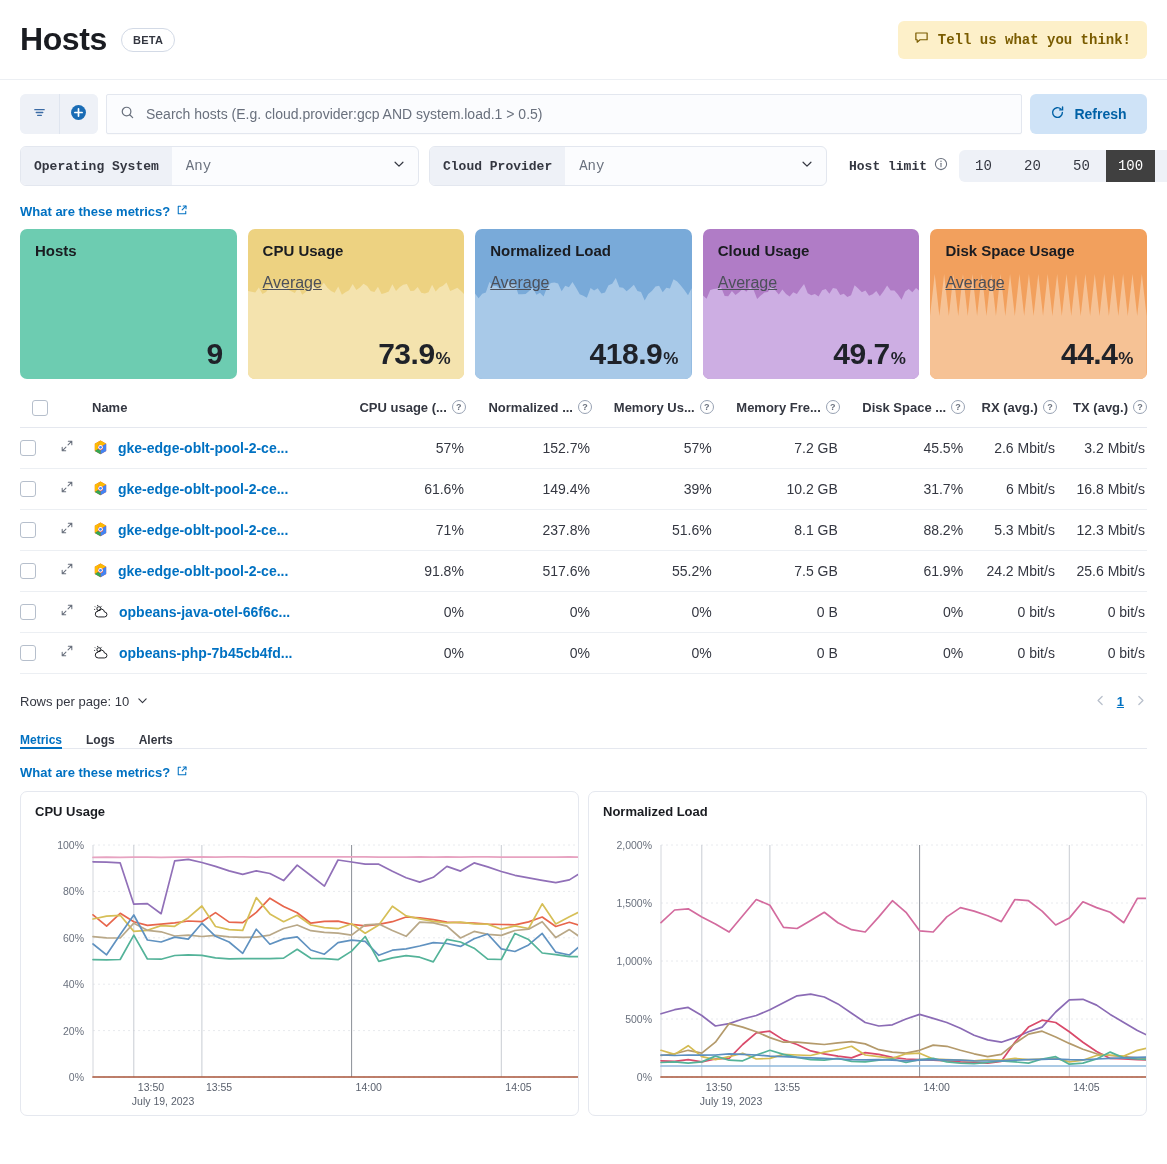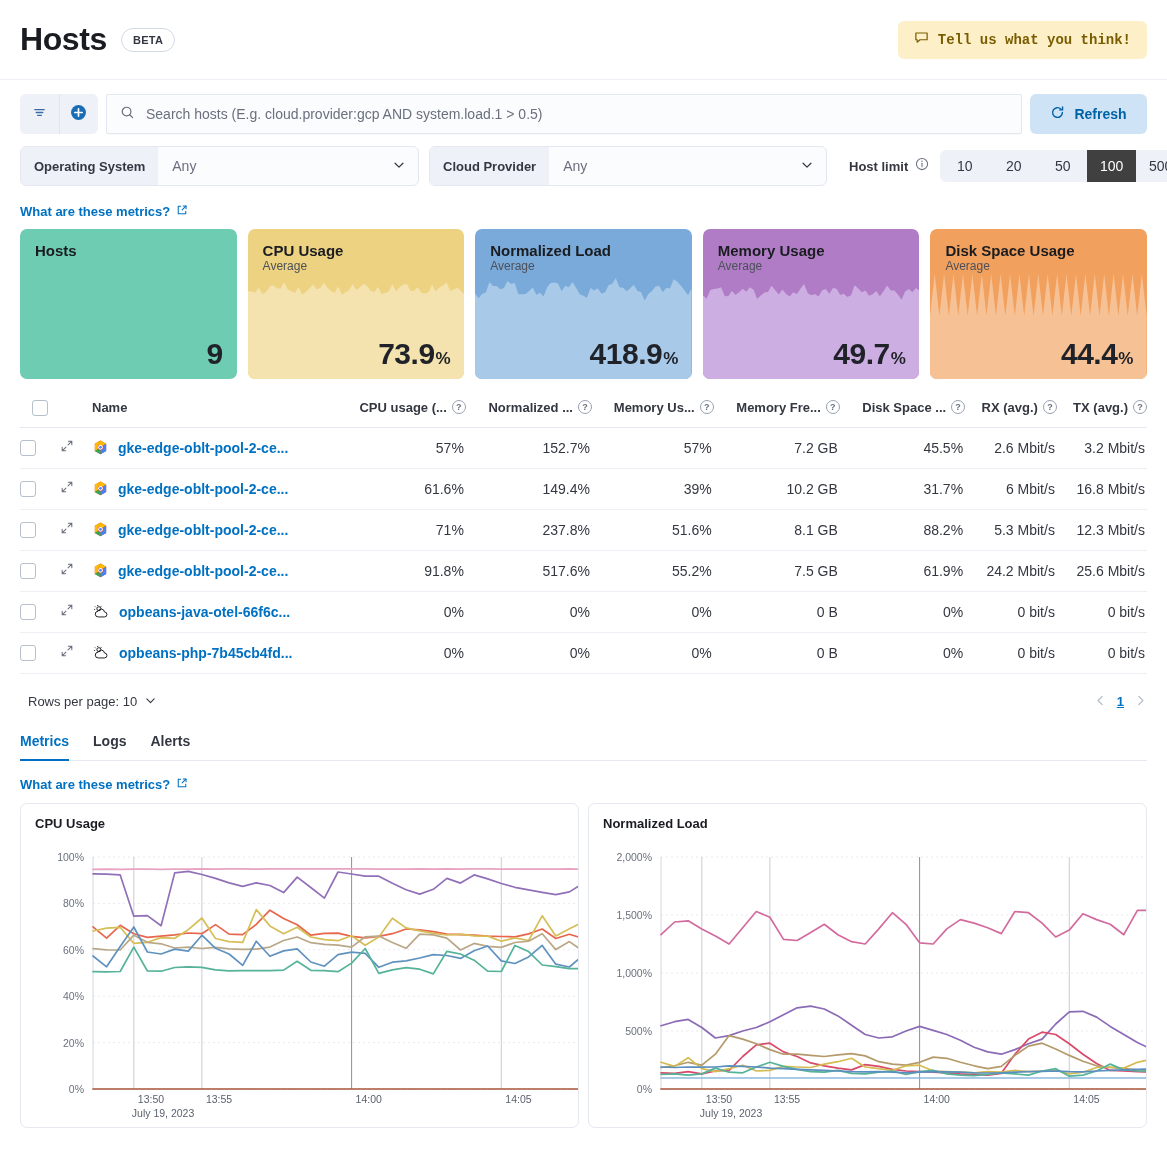--- a/index.html
+++ b/index.html
@@ -147,20 +147,21 @@
     cursor: pointer;
     font-family: Liberation Sans, sans-serif;
   }
 
   .toolbar-row2 {
     display: flex;
     align-items: center;
     gap: 10px;
     margin-top: 8px;
     height: 48px;
+    font-family: Liberation Mono, monospace;
   }
   .combo {
     display: flex;
     align-items: stretch;
     border-radius: 6px;
     overflow: hidden;
     height: 40px;
     background: #fbfcfe;
     border: 1px solid #e3e7ef;
   }
@@ -243,25 +244,26 @@
     padding: 13px 15px;
   }
   .kpi-title {
     font-size: 15px;
     font-weight: 700;
     color: #1a1c21;
     position: relative;
     z-index: 3;
   }
   .kpi-sub {
-    font-size: 12px;
+    font-size: 16px;
     color: #4c505a;
-    margin-top: 0;
+    margin-top: 15px;
     position: relative;
     z-index: 3;
+    text-decoration: underline;
   }
   .kpi-value {
     position: absolute;
     right: 14px;
     bottom: 8px;
     z-index: 3;
     font-size: 30px;
     font-weight: 700;
     color: #1f2229;
     letter-spacing: -0.5px;
@@ -338,44 +340,42 @@
     margin: 15px 20px 0 20px;
     height: 26px;
   }
   .rows-per-page {
     font-size: 13px;
     color: #343741;
     display: flex;
     align-items: center;
     gap: 7px;
     cursor: pointer;
-    margin-left: 8px;
   }
   .pages { display: flex; align-items: center; gap: 10px; }
   .pg-arrow { color: #b9c0cc; font-size: 15px; cursor: pointer; }
   .pg-num {
     color: #0071c2;
     font-size: 13px;
     font-weight: 700;
     text-decoration: underline;
     cursor: pointer;
   }
 
   
   .tabs {
     display: flex;
     gap: 24px;
     margin: 18px 20px 0 20px;
     border-bottom: 1px solid #e5e8ef;
   }
   .tab {
-    font-size: 14px;
+    font-size: 12px;
     font-weight: 700;
     color: #343741;
-    padding-bottom: 10px;
     cursor: pointer;
     border-bottom: 2px solid transparent;
     margin-bottom: -1px;
   }
   .tab.active { color: #0071c2; border-bottom-color: #0071c2; }
 
   .metrics-link2 {
     margin: 16px 20px 0 20px;
     font-size: 13px;
     font-weight: 700;
@@ -560,21 +560,21 @@
       <div class="kpi-sub">Average</div>
       <div class="kpi-value">
         <span>418.9</span>
         <span class="unit">%</span>
       </div>
     </div>
     <div class="kpi-card" style="background: rgb(176, 124, 198);">
       <svg class="kpi-spark" viewBox="0 0 224 150" preserveAspectRatio="none">
         <path d="M0.0,66.4 L3.7,69.7 L7.5,61.1 L11.2,60.1 L14.9,59.6 L18.7,58.2 L22.4,67.1 L26.1,67.2 L29.9,61.9 L33.6,66.0 L37.3,63.3 L41.1,59.8 L44.8,62.7 L48.5,58.3 L52.3,60.7 L56.0,70.1 L59.7,66.4 L63.5,63.6 L67.2,63.0 L70.9,56.7 L74.7,61.3 L78.4,65.5 L82.1,60.6 L85.9,65.1 L89.6,67.5 L93.3,63.2 L97.1,64.9 L100.8,59.7 L104.5,55.1 L108.3,64.3 L112.0,66.3 L115.7,64.9 L119.5,67.5 L123.2,61.2 L126.9,60.1 L130.7,64.7 L134.4,58.9 L138.1,59.7 L141.9,66.1 L145.6,64.7 L149.3,67.9 L153.1,66.2 L156.8,56.3 L160.5,59.5 L164.3,63.2 L168.0,61.4 L171.7,66.8 L175.5,65.2 L179.2,62.0 L182.9,67.3 L186.7,62.3 L190.4,56.6 L194.1,61.4 L197.9,61.5 L201.6,65.5 L205.3,70.8 L209.1,62.4 L212.8,60.1 L216.5,63.3 L220.3,59.0 L224.0,62.0 L224,150 L0,150 Z" fill="#cdaee3"></path>
       </svg>
-      <div class="kpi-title">Memory Usage</div>
+      <div class="kpi-title">Cloud Usage</div>
       <div class="kpi-sub">Average</div>
       <div class="kpi-value">
         <span>49.7</span>
         <span class="unit">%</span>
       </div>
     </div>
     <div class="kpi-card" style="background: rgb(242, 160, 93);">
       <svg class="kpi-spark" viewBox="0 0 224 150" preserveAspectRatio="none">
         <path d="M0.0,87.0 L4.9,45.0 L9.7,87.0 L14.6,45.0 L19.5,87.0 L24.3,45.0 L29.2,87.0 L34.1,45.0 L39.0,87.0 L43.8,45.0 L48.7,87.0 L53.6,45.0 L58.4,87.0 L63.3,45.0 L68.2,87.0 L73.0,45.0 L77.9,87.0 L82.8,45.0 L87.7,87.0 L92.5,45.0 L97.4,87.0 L102.3,45.0 L107.1,87.0 L112.0,45.0 L116.9,87.0 L121.7,45.0 L126.6,87.0 L131.5,45.0 L136.3,87.0 L141.2,45.0 L146.1,87.0 L151.0,45.0 L155.8,87.0 L160.7,45.0 L165.6,87.0 L170.4,45.0 L175.3,87.0 L180.2,45.0 L185.0,87.0 L189.9,45.0 L194.8,87.0 L199.7,45.0 L204.5,87.0 L209.4,45.0 L214.3,87.0 L219.1,45.0 L224.0,87.0 L224,150 L0,150 Z" fill="#f6c295"></path>
       </svg>

